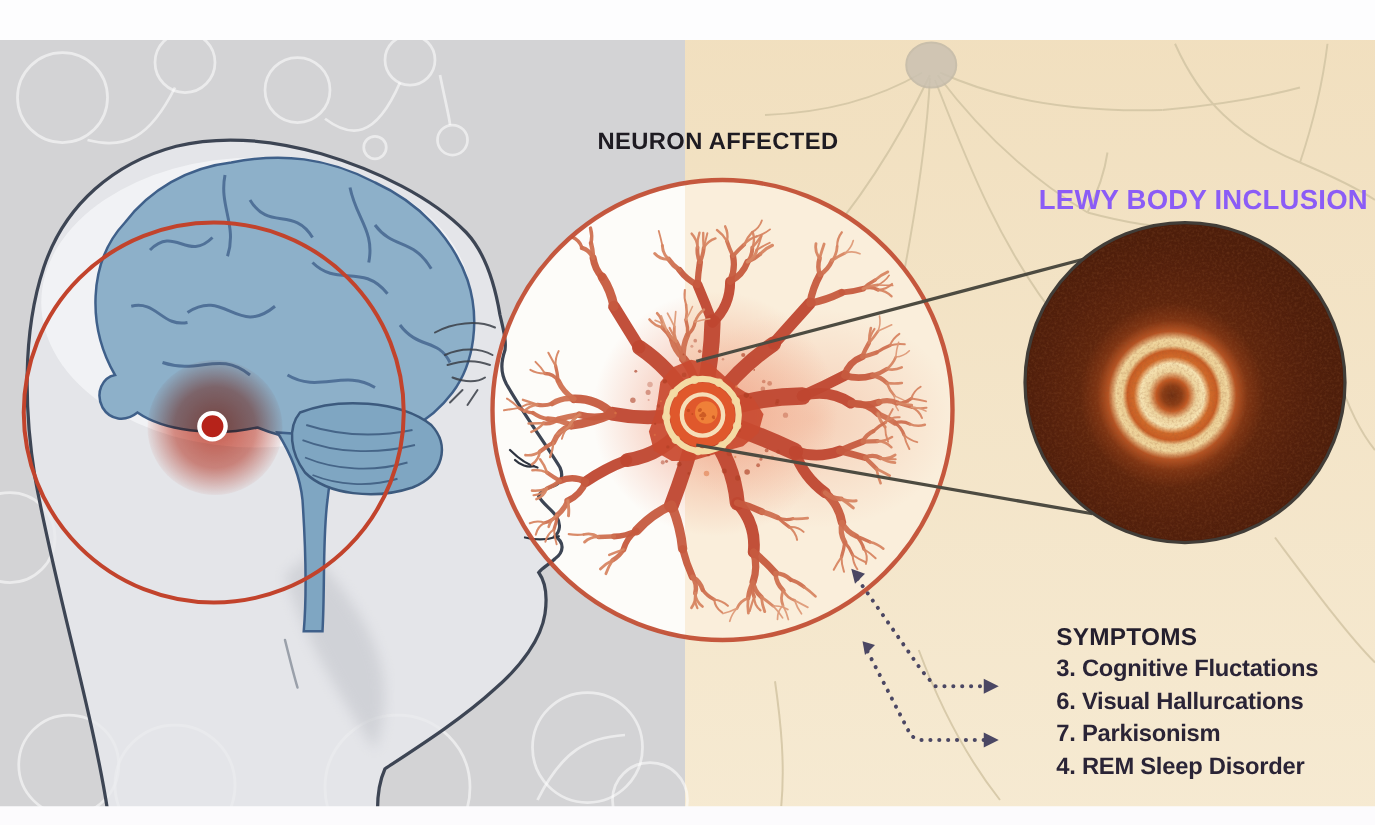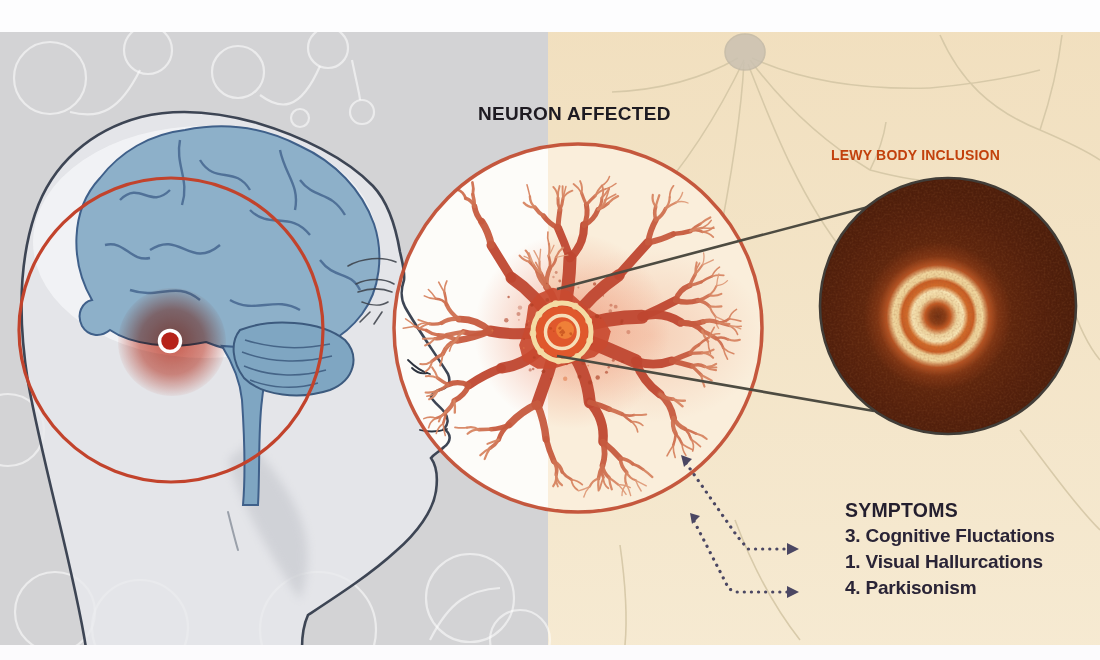--- a/index.html
+++ b/index.html
@@ -1,21 +1,21 @@
 <!DOCTYPE html>
 <html><head>
 <meta charset="utf-8">
 <style>
   html,body{margin:0;padding:0;background:#ffffff;}
   .stage{position:relative;width:1100px;height:660px;overflow:hidden;
          font-family:"Liberation Sans", sans-serif;background:#fff;}
   .stage svg{position:absolute;left:0;top:0;}
   .lbl{position:absolute;white-space:nowrap;color:#1e1b22;font-weight:700;}
   .lbl-neuron{left:478px;top:103px;font-size:19px;letter-spacing:.3px;}
-  .lbl-lewy{left:831px;top:147px;font-size:14px;letter-spacing:.2px;color:#c2410c;}
+  .lbl-lewy{left:831px;top:147px;font-size:22px;letter-spacing:.2px;color:#8b5cf6;}
   .symptoms{position:absolute;left:805px;top:497px;color:#2a2436;margin-left:40px;}
   .symptoms .head{font-size:19.5px;font-weight:700;line-height:26px;color:#241f2e;letter-spacing:.2px;}
   .symptoms .item{font-size:19px;font-weight:700;line-height:26px;letter-spacing:-0.2px;}
 </style>
 </head>
 <body>
 
 <div class="stage">
 <svg width="1100" height="660" viewBox="0 0 1100 660">
   <defs>
@@ -596,16 +596,17 @@
   <rect x="0" y="0" width="1100" height="32" fill="#fdfdfe"></rect>
   <rect x="0" y="645" width="1100" height="15" fill="#fcfbfd"></rect>
 </svg>
 
 <div class="lbl lbl-neuron">NEURON AFFECTED</div>
 <div class="lbl lbl-lewy">LEWY BODY INCLUSION</div>
 
 <div class="symptoms">
   <div class="head">SYMPTOMS</div>
   <div class="item">3. Cognitive Fluctations</div>
-  <div class="item">1. Visual Hallurcations</div>
-  <div class="item">4. Parkisonism</div>
+  <div class="item">6. Visual Hallurcations</div>
+  <div class="item">7. Parkisonism</div>
+  <div class="item">4. REM Sleep Disorder</div>
 </div>
 </div>
 
 </body></html>

